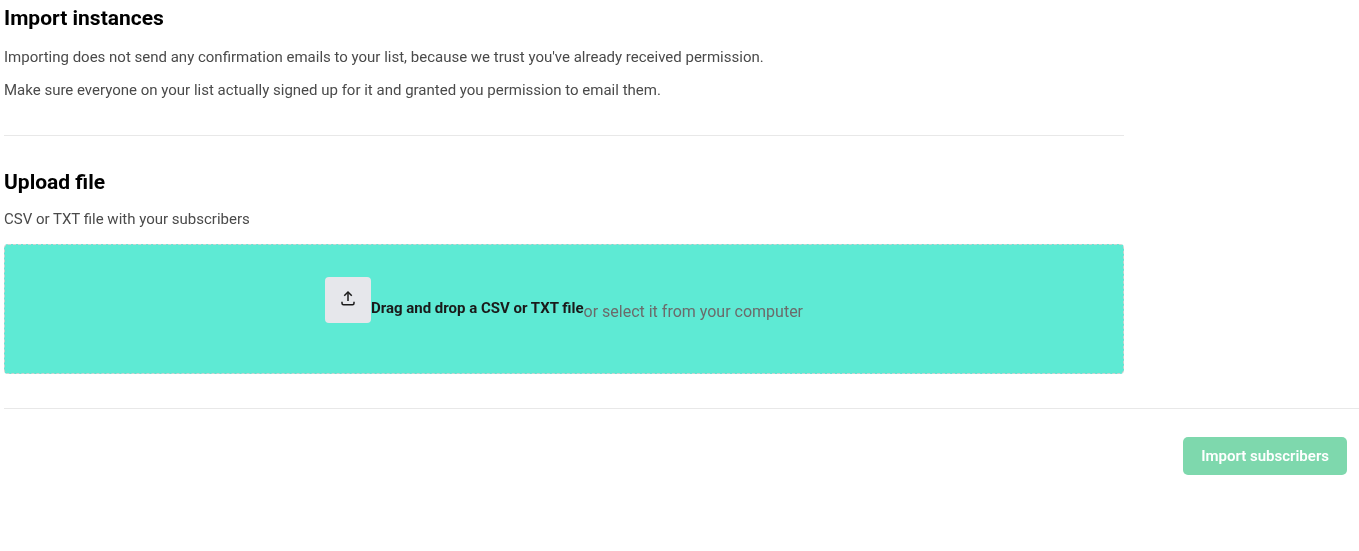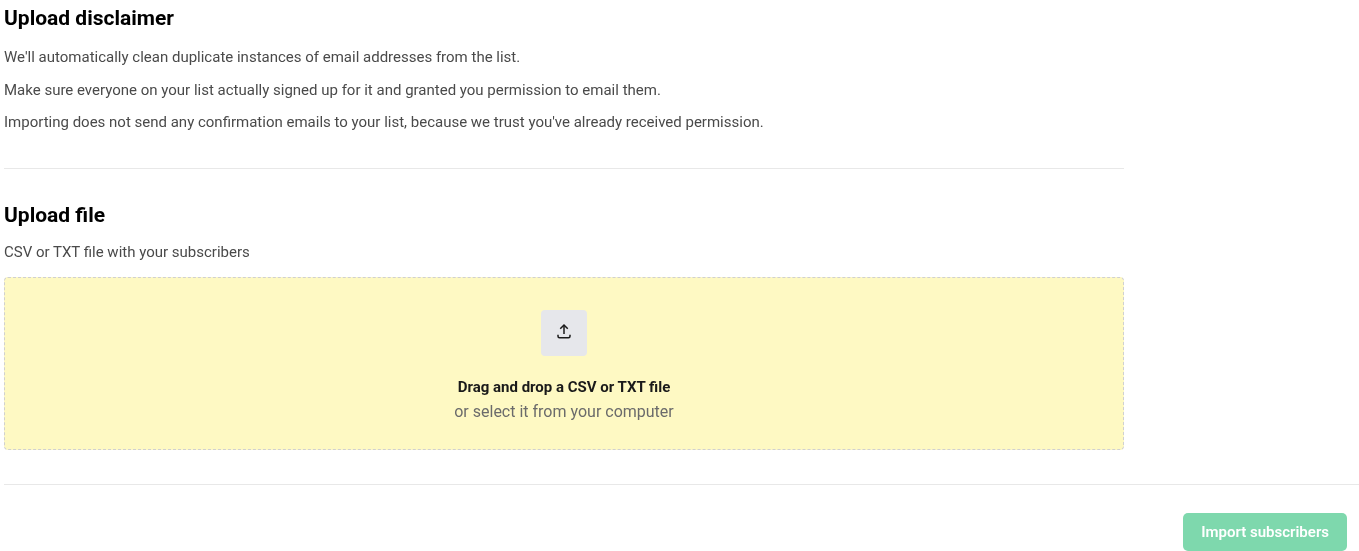--- a/index.html
+++ b/index.html
@@ -40,24 +40,24 @@
     .upload-section {
       max-width: 1120px;
     }
     .upload-subtitle {
       font-size: 15px;
       color: #4a4a4a;
       margin-bottom: 16px;
     }
     .dropzone {
       border: 1px dashed #d0d0d0;
-      background: #fef9c3;
+      background: #5eead4;
       border-radius: 4px;
       display: flex;
-      flex-direction: column;
+      flex-direction: row;
       align-items: center;
       justify-content: center;
       padding: 32px 0 28px 0;
       max-width: 1120px;
       cursor: pointer;
     }
     .upload-icon-box {
       width: 46px;
       height: 46px;
       background: #e6e7eb;
@@ -106,24 +106,23 @@
       padding: 10px 18px;
       cursor: pointer;
       font-family: inherit;
     }
   </style>
 </head>
 <body>
 
 <div class="container">
   <div class="section">
-    <h2 class="section-title">Upload disclaimer</h2>
-    <p class="disclaimer-text">We'll automatically clean duplicate instances of email addresses from the list.</p>
+    <h2 class="section-title">Import instances</h2>
+    <p class="disclaimer-text">Importing does not send any confirmation emails to your list, because we trust you've already received permission.</p>
     <p class="disclaimer-text">Make sure everyone on your list actually signed up for it and granted you permission to email them.</p>
-    <p class="disclaimer-text">Importing does not send any confirmation emails to your list, because we trust you've already received permission.</p>
   </div>
 
   <hr class="divider">
 
   <div class="upload-section">
     <h2 class="section-title">Upload file</h2>
     <p class="upload-subtitle">CSV or TXT file with your subscribers</p>
 
     <div class="dropzone">
       <div class="upload-icon-box">

